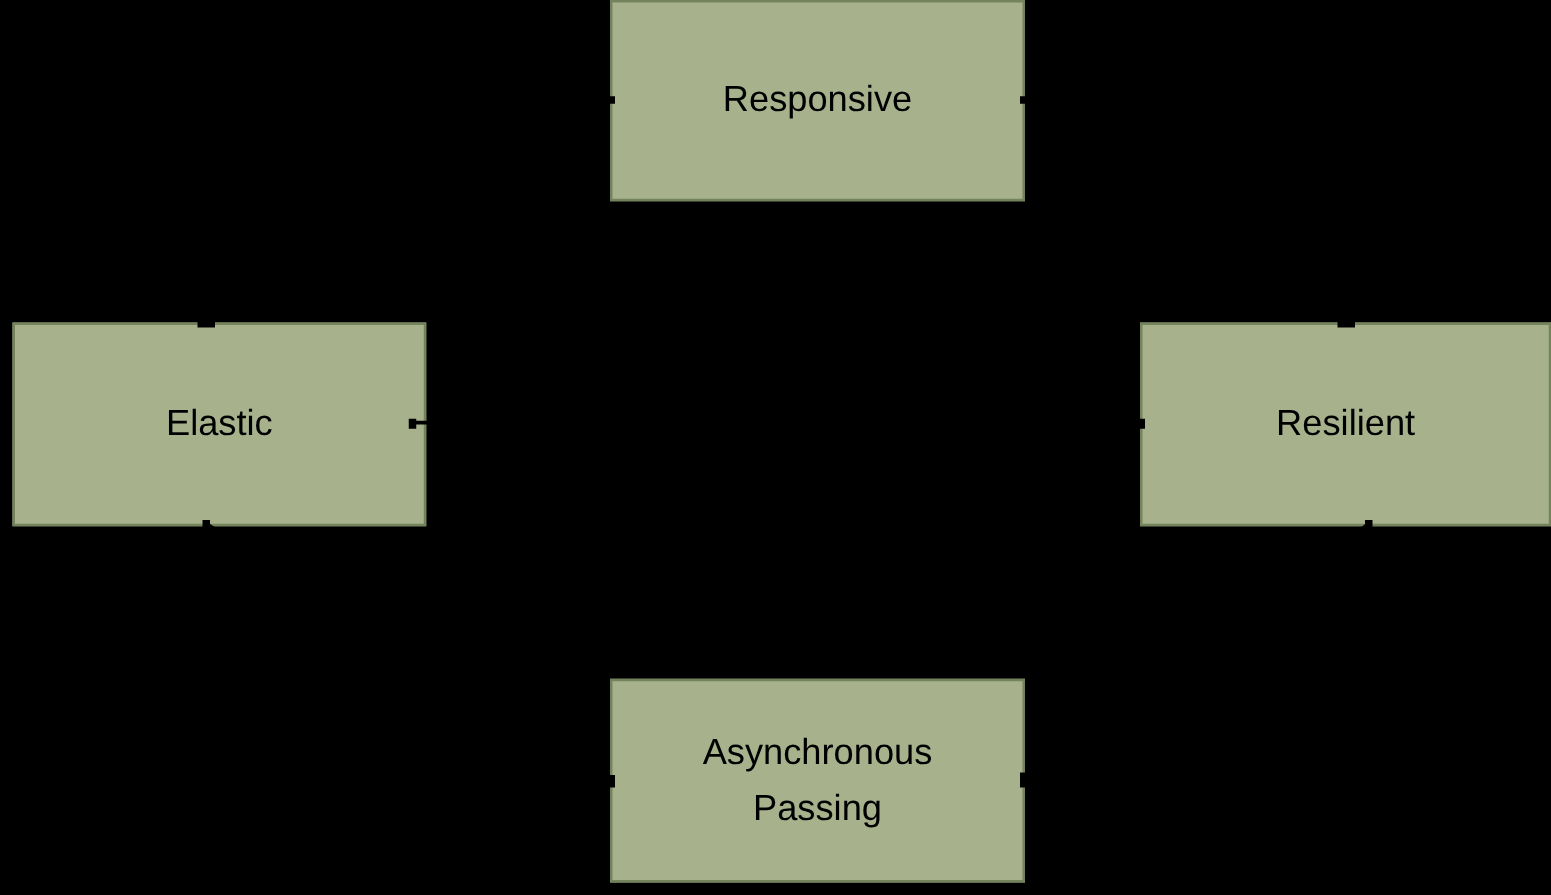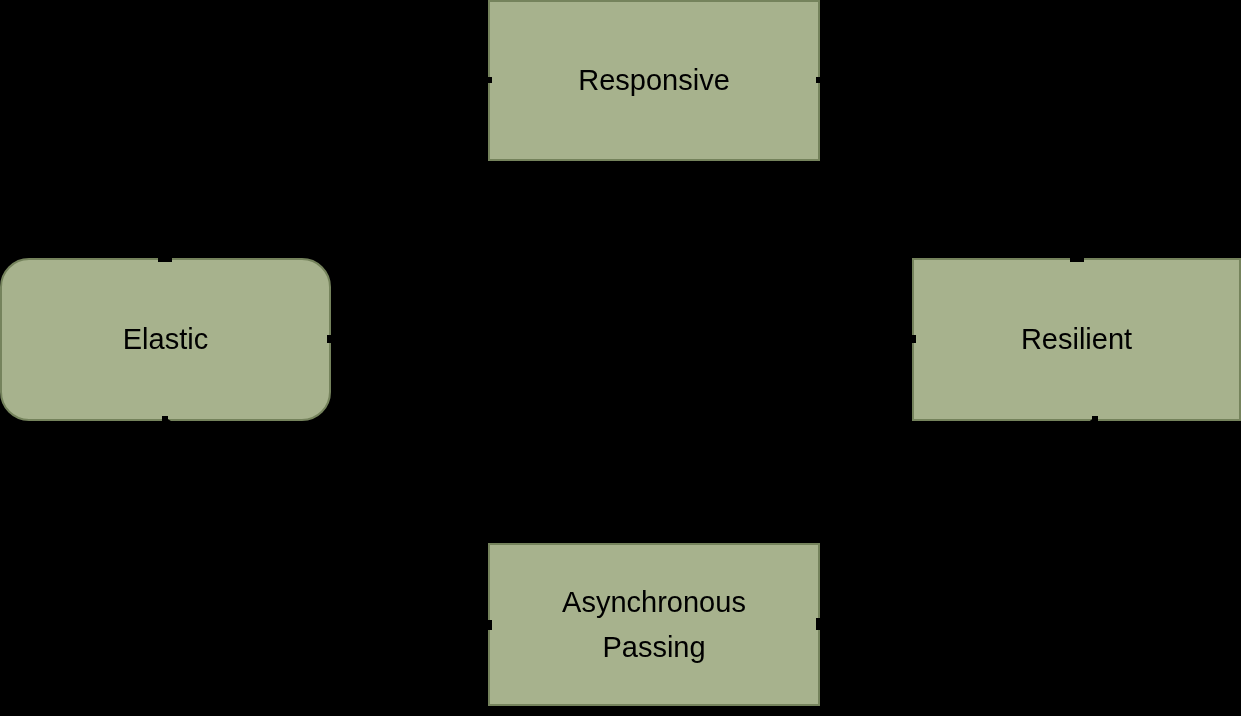--- a/index.html
+++ b/index.html
@@ -29,21 +29,21 @@
     display: flex;
     flex-direction: column;
     align-items: center;
     justify-content: center;
     text-align: center;
     font-size: 29px;
     line-height: 45px;
     font-weight: 400;
   }
   .node-responsive { left: 488px; top: 0px;   width: 332px; height: 161px; }
-  .node-elastic    { left: 0px;   top: 258px; width: 331px; height: 163px; border-radius: 29px; }
+  .node-elastic    { left: 10px;   top: 258px; width: 331px; height: 163px; }
   .node-resilient  { left: 912px; top: 258px; width: 329px; height: 163px; }
   .node-async      { left: 488px; top: 543px; width: 332px; height: 163px; }
   .edge-layer {
     position: absolute;
     inset: 0;
     width: 1241px;
     height: 716px;
     pointer-events: none;
   }
 </style>

